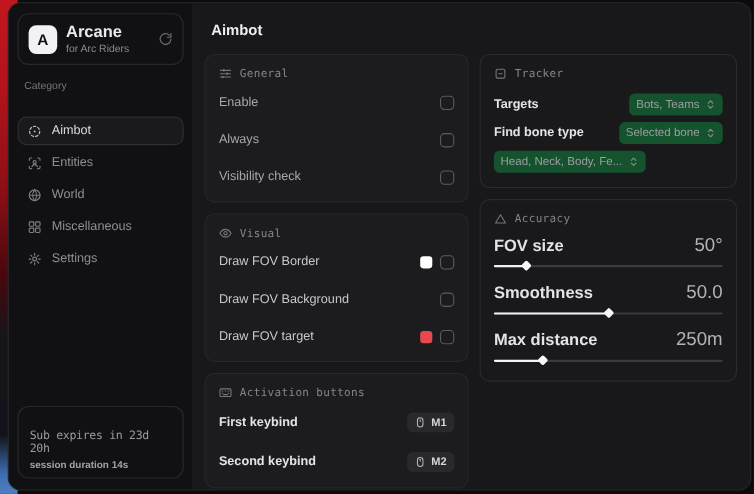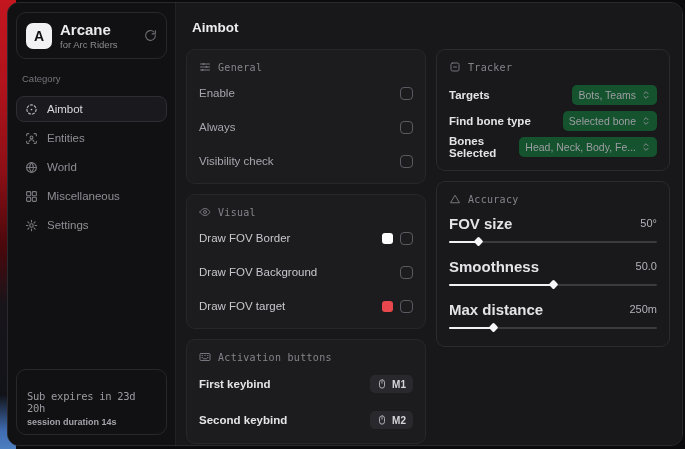--- a/index.html
+++ b/index.html
@@ -20,21 +20,21 @@
 
   .brand-card { border:1px solid #28282c; border-radius:10px; padding:8px 9px;
     display:flex; align-items:center; gap:8px; }
   .logo { width:26px; height:26px; background:#f2f2f4; border-radius:7px; color:#111;
     display:flex; align-items:center; justify-content:center; font-weight:bold; font-size:14px; }
   .brand-text { display:flex; flex-direction:column; gap:1px; }
   .brand-name { font-size:15px; font-weight:bold; color:#eaeaee; }
   .brand-sub { font-size:9.5px; color:#8a8a91;text-align:right; }
   .brand-card .icon-btn { margin-left:auto; color:#6d6d74; display:flex; }
 
-  .category-label { margin:14px 6px 12px 6px; font-size:9.5px; color:#75757c; }
+  .category-label { margin:14px 6px 22px 6px; font-size:9.5px; color:#75757c; }
 
   .nav-item { height:26px; margin-bottom:3px; padding:0 8px; border-radius:8px; border:1px solid transparent;
     display:flex; align-items:center; gap:9px; color:#8e8e95; font-size:11.5px; cursor:default; }
   .nav-item.active { background:#1a1a1e; border-color:#2d2d33; color:#d8d8dd; }
   .nav-item .nicon { display:flex; color:inherit; opacity:.85; }
 
   .sidebar-footer { margin-top:auto; border:1px solid #28282c; border-radius:10px; padding:20px 10px 7px 10px; }
   .foot-line1 { font-family:"DejaVu Sans Mono","Liberation Mono",monospace; font-size:10.5px; color:#9a9aa1; letter-spacing:-0.3px; }
   .foot-line2 { margin-top:3px; font-size:9px; font-weight:bold; color:#a3a3aa; }
 
@@ -71,21 +71,21 @@
   .tr-row + .tr-row { margin-top:1px; }
   .dropdown { display:flex; align-items:center; gap:5px; background:#14532d; border-radius:5px;
     height:20px; padding:0 6px; color:#9d9da4; font-size:10.5px; max-width:146px; }
   .dropdown .dd-text { white-space:nowrap; overflow:hidden; text-overflow:ellipsis; }
   .dropdown .dicon { display:flex; color:#8b8b92; flex:none; }
 
   .slider-group { margin-top:2px; margin-bottom:12px; }
   .slider-group:last-child { margin-bottom:4px; }
   .slider-head { display:flex; align-items:center; justify-content:space-between; height:18px; }
   .slider-label { font-size:15px; font-weight:bold; color:#e4e4e8; }
-  .slider-value { font-size:11px; color:#b2b2b9; }
+  .slider-value { font-size:17px; color:#b2b2b9; }
   .slider-track { position:relative; margin-top:6px; height:7px; }
   .slider-track::before { content:""; position:absolute; left:0; right:0; top:3px; height:2px; background:#3a3a3f; border-radius:2px; }
   .slider-fill { position:absolute; left:0; top:3px; height:2px; background:#f2f2f4; border-radius:2px; }
   .slider-thumb { position:absolute; top:0; width:7px; height:7px; background:#f7f7f9; transform:translateX(-3px) rotate(45deg); border-radius:1.5px; }
 
   svg { display:block; }
 </style>
 </head>
 <body>
 
@@ -308,21 +308,20 @@
               <span class="dd-text">Selected bone</span>
               <span class="dicon">
                 <svg width="10" height="10" viewBox="0 0 24 24" fill="none" stroke="currentColor" stroke-width="2.4" stroke-linecap="round" stroke-linejoin="round">
                   <path d="m7 9 5-5 5 5"></path>
                     <path d="m7 15 5 5 5-5"></path>
                 </svg>
               </span>
             </span>
           </div>
           <div class="row tr-row">
-            <span class="row-label strong">Bones Selected</span>
             <span class="dropdown">
               <span class="dd-text">Head, Neck, Body, Fe...</span>
               <span class="dicon">
                 <svg width="10" height="10" viewBox="0 0 24 24" fill="none" stroke="currentColor" stroke-width="2.4" stroke-linecap="round" stroke-linejoin="round">
                   <path d="m7 9 5-5 5 5"></path>
                     <path d="m7 15 5 5 5-5"></path>
                 </svg>
               </span>
             </span>
           </div>

